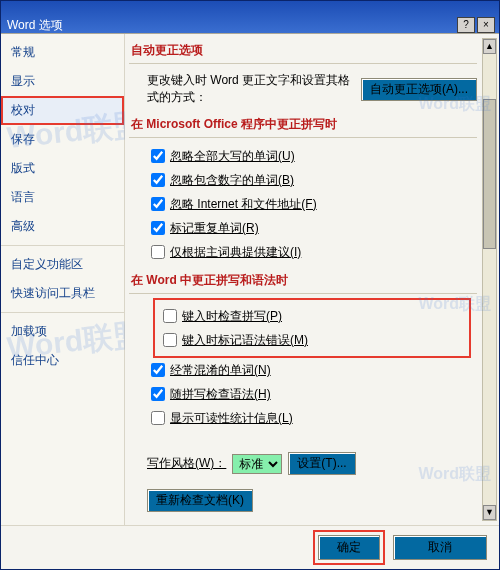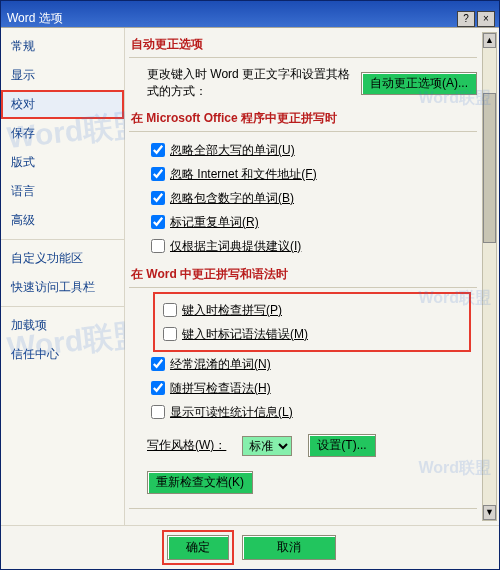--- a/index.html
+++ b/index.html
@@ -20,22 +20,22 @@
     background: #f5f4ef;
     display: flex;
     flex-direction: column;
     position: relative;
   }
   .titlebar {
     background: linear-gradient(to bottom, #1c4db5, #3a6ed0);
     color: #fff;
     height: 26px;
     display: flex;
-    align-items: flex-end;
-    padding: 0 4px;
+    align-items: flex-start;
+    padding: 16px 4px;
     font-size: 12px;
   }
   .titlebar .title { flex: 1; padding-left: 2px; }
   .titlebar .btn {
     width: 18px; height: 16px;
     background: #d6d3ce;
     border: 1px solid #404040;
     color: #000;
     font-size: 10px;
     text-align: center;
@@ -106,21 +106,21 @@
     font-weight: bold;
     padding: 8px 2px 4px 2px;
     border-bottom: 1px solid #cfcab8;
     margin-bottom: 6px;
   }
   .row { display: flex; align-items: center; padding: 2px 0; }
   .indent { padding-left: 18px; }
   .chk { width: 14px; height: 14px; margin-right: 5px; }
   .lbl { font-size: 12px; }
   .btn2 {
-    background: #22c55e;
+    background: #0369a1;
     border: 1px solid #8e8a77;
     padding: 2px 8px;
     font-size: 12px;
     cursor: pointer;
     box-shadow: 1px 1px 0 #fff inset;
   }
   .select {
     border: 1px solid #8e8a77;
     background: #86efac;
     padding: 1px 2px;
@@ -128,21 +128,21 @@
   }
   .hl-box {
     outline: 2px solid #e63a2e;
     padding: 4px 4px;
     margin: 2px 8px;
   }
   .footer {
     height: 44px;
     border-top: 1px solid #d9d5c7;
     display: flex;
-    justify-content: center;
+    justify-content: flex-end;
     align-items: center;
     gap: 10px;
     padding: 0 12px;
     background: #f5f4ef;
   }
   .footer .ok-wrap { outline: 2px solid #e63a2e; padding: 3px; }
   .watermark {
     position: absolute;
     font-family: Arial, sans-serif;
     color: rgba(60,120,210,0.16);
@@ -200,25 +200,25 @@
         </div>
 
         <div class="section-head">在 Microsoft Office 程序中更正拼写时</div>
         <div class="indent">
           <div class="row">
               <input type="checkbox" class="chk" checked="" style="">
               <span class="lbl underl">忽略全部大写的单词(U)</span>
             </div>
           <div class="row">
               <input type="checkbox" class="chk" checked="" style="">
+              <span class="lbl underl">忽略包含数字的单词(B)</span>
+            </div>
+          <div class="row">
+              <input type="checkbox" class="chk" checked="" style="">
               <span class="lbl underl">忽略 Internet 和文件地址(F)</span>
-            </div>
-          <div class="row">
-              <input type="checkbox" class="chk" checked="" style="">
-              <span class="lbl underl">忽略包含数字的单词(B)</span>
             </div>
           <div class="row">
               <input type="checkbox" class="chk" checked="" style="">
               <span class="lbl underl">标记重复单词(R)</span>
             </div>
           <div class="row">
               <input type="checkbox" class="chk" style="">
               <span class="lbl underl">仅根据主词典提供建议(I)</span>
             </div>
         </div>
@@ -240,21 +240,21 @@
               <span class="lbl underl">经常混淆的单词(N)</span>
             </div>
           <div class="row">
               <input type="checkbox" class="chk" checked="" style="">
               <span class="lbl underl">随拼写检查语法(H)</span>
             </div>
           <div class="row">
               <input type="checkbox" class="chk" style="">
               <span class="lbl underl">显示可读性统计信息(L)</span>
             </div>
-          <div class="row" style="gap:16px;margin-top:8px;">
+          <div class="row" style="gap:6px;margin-top:20px;">
             <span class="lbl underl">写作风格(W)：</span>
             <select class="select"><option>标准</option></select>
             <button class="btn2">设置(T)...</button>
           </div>
           <div class="row" style="margin-top:10px;">
               <button class="btn2">重新检查文档(K)</button>
             </div>
         </div>
 
         <div class="section-head" style="display:flex;align-items:center;gap:6px;">

